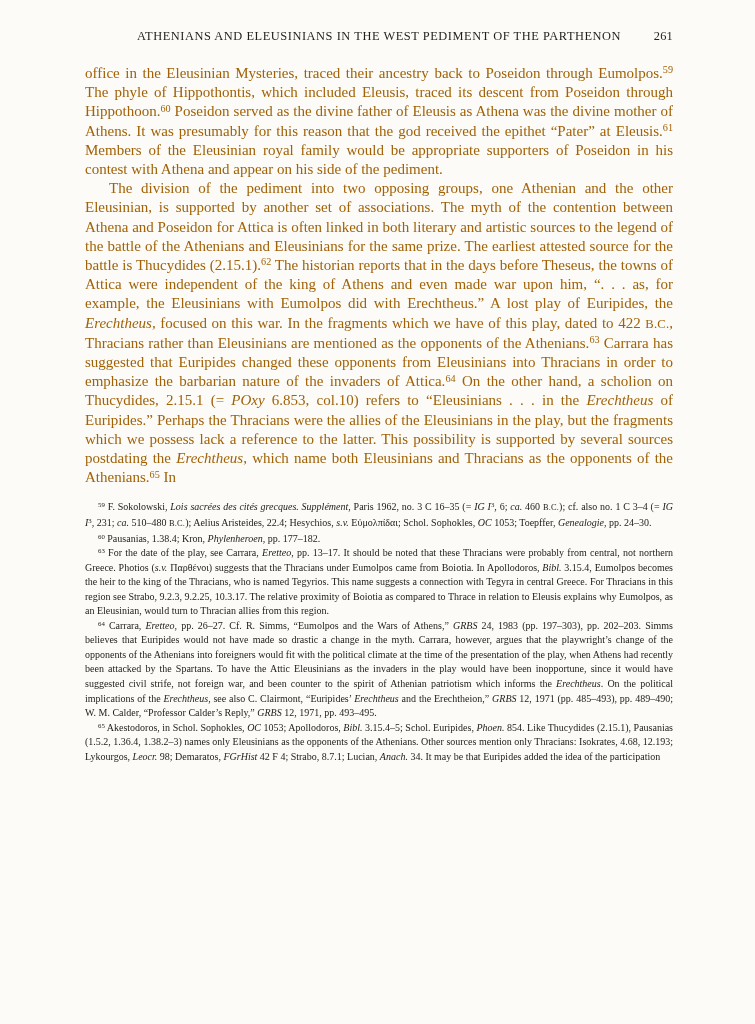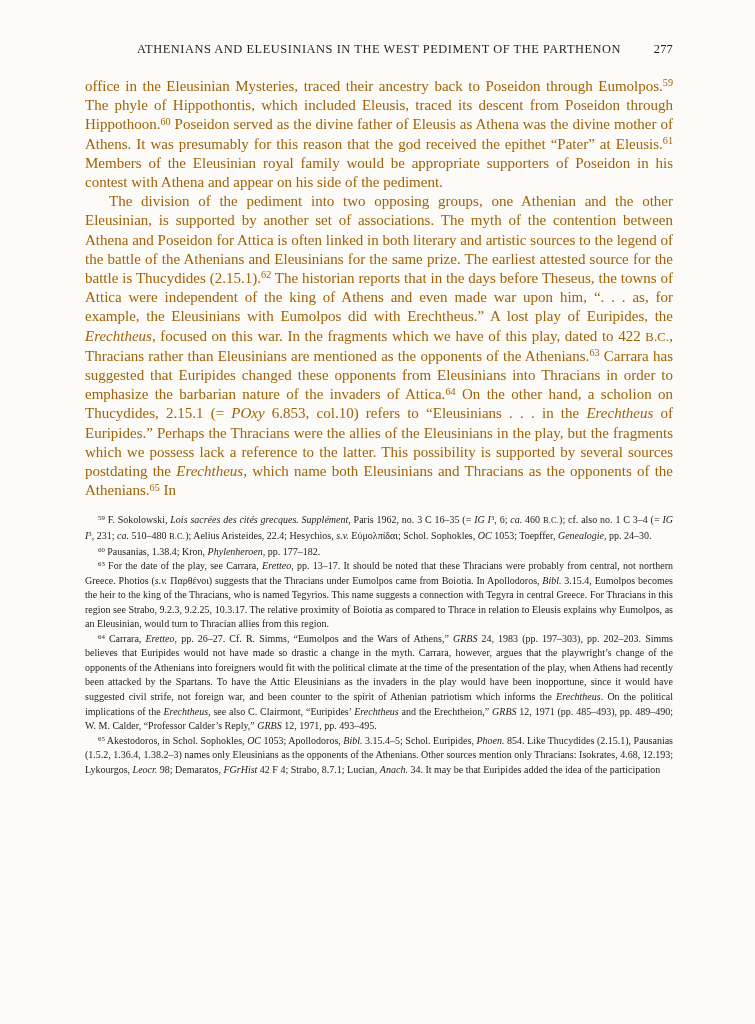--- a/index.html
+++ b/index.html
@@ -12,21 +12,21 @@
   .page {
     position: relative;
     width: 755px;
     height: 1024px;
     background: #fcfbf7;
     overflow: hidden;
   }
   .content {
     position: absolute;
     left: 85px;
-    top: 42px;
+    top: 29px;
     width: 588px;
   }
   .running-head {
     position: relative;
     width: 100%;
     font-size: 12.4px;
     letter-spacing: 0.55px;
     text-align: center;
     white-space: nowrap;
     margin-bottom: 20px;
@@ -67,21 +67,21 @@
   .sc { font-size: 84%; letter-spacing: 0.2px; }
 </style>
 </head>
 <body>
 
 <div class="page">
   <div class="content">
 
     <header class="running-head">
       <span class="head-title">ATHENIANS AND ELEUSINIANS IN THE WEST PEDIMENT OF THE PARTHENON</span>
-      <span class="page-number">277</span>
+      <span class="page-number">261</span>
     </header>
 
     <main>
       <p class="body-para">office in the Eleusinian Mysteries, traced their ancestry back to Poseidon through Eumolpos.<sup class="fn">59</sup> The phyle of Hippothontis, which included Eleusis, traced its descent from Poseidon through Hippothoon.<sup class="fn">60</sup> Poseidon served as the divine father of Eleusis as Athena was the divine mother of Athens. It was presumably for this reason that the god received the epithet “Pater” at Eleusis.<sup class="fn">61</sup> Members of the Eleusinian royal family would be appropriate supporters of Poseidon in his contest with Athena and appear on his side of the pediment.</p>
       <p class="body-para indent">The division of the pediment into two opposing groups, one Athenian and the other Eleusinian, is supported by another set of associations. The myth of the contention between Athena and Poseidon for Attica is often linked in both literary and artistic sources to the legend of the battle of the Athenians and Eleusinians for the same prize. The earliest attested source for the battle is Thucydides (2.15.1).<sup class="fn">62</sup> The historian reports that in the days before Theseus, the towns of Attica were independent of the king of Athens and even made war upon him, “. . . as, for example, the Eleusinians with Eumolpos did with Erechtheus.” A lost play of Euripides, the <i>Erechtheus</i>, focused on this war. In the fragments which we have of this play, dated to 422 <span class="sc">B.C.</span>, Thracians rather than Eleusinians are mentioned as the opponents of the Athenians.<sup class="fn">63</sup> Carrara has suggested that Euripides changed these opponents from Eleusinians into Thracians in order to emphasize the barbarian nature of the invaders of Attica.<sup class="fn">64</sup> On the other hand, a scholion on Thucydides, 2.15.1 (= <i>POxy</i> 6.853, col.10) refers to “Eleusinians . . . in the <i>Erechtheus</i> of Euripides.” Perhaps the Thracians were the allies of the Eleusinians in the play, but the fragments which we possess lack a reference to the latter. This possibility is supported by several sources postdating the <i>Erechtheus</i>, which name both Eleusinians and Thracians as the opponents of the Athenians.<sup class="fn">65</sup> In</p>
 
       <section class="footnotes">
         <p class="footnote"><sup class="fn">59</sup> F. Sokolowski, <i>Lois sacrées des cités grecques. Supplément</i>, Paris 1962, no. 3 C 16–35 (= <i>IG</i><i> I</i><sup class="fn">3</sup>, 6; <i>ca.</i> 460 <span class="sc">B.C.</span>); cf. also no. 1 C 3–4 (= <i>IG</i><i> I</i><sup class="fn">3</sup>, 231; <i>ca.</i> 510–480 <span class="sc">B.C.</span>); Aelius Aristeides, 22.4; Hesychios, <i>s.v.</i> Εὐμολπίδαι; Schol. Sophokles, <i>OC</i> 1053; Toepffer, <i>Genealogie</i>, pp. 24–30.</p>
         <p class="footnote"><sup class="fn">60</sup> Pausanias, 1.38.4; Kron, <i>Phylenheroen</i>, pp. 177–182.</p>
         <p class="footnote"><sup class="fn">63</sup> For the date of the play, see Carrara, <i>Eretteo</i>, pp. 13–17. It should be noted that these Thracians were probably from central, not northern Greece. Photios (<i>s.v.</i> Παρθένοι) suggests that the Thracians under Eumolpos came from Boiotia. In Apollodoros, <i>Bibl.</i> 3.15.4, Eumolpos becomes the heir to the king of the Thracians, who is named Tegyrios. This name suggests a connection with Tegyra in central Greece. For Thracians in this region see Strabo, 9.2.3, 9.2.25, 10.3.17. The relative proximity of Boiotia as compared to Thrace in relation to Eleusis explains why Eumolpos, as an Eleusinian, would turn to Thracian allies from this region.</p>

